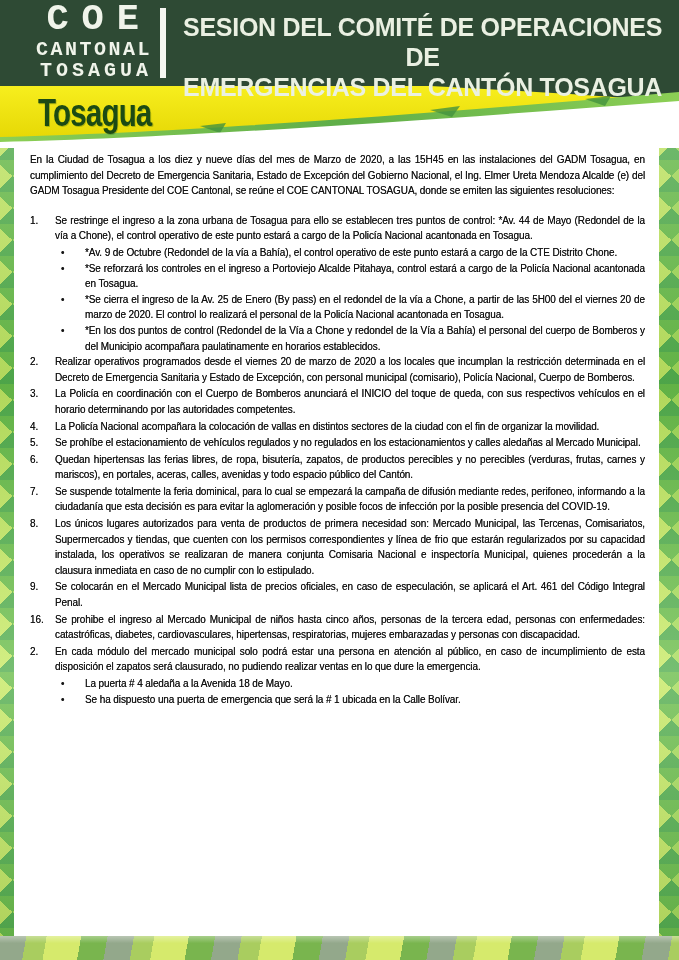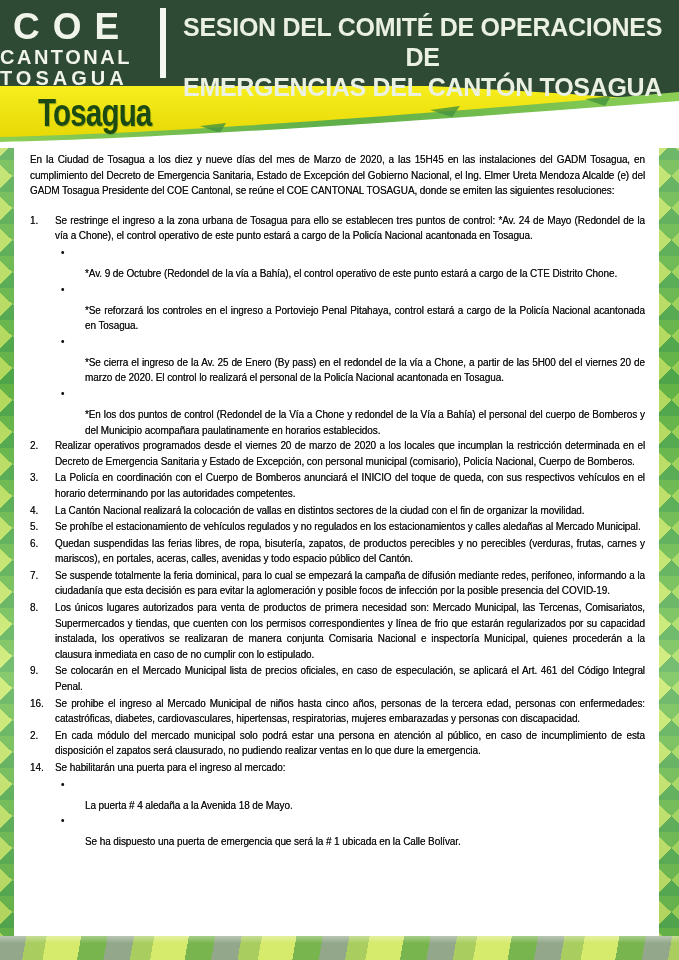--- a/index.html
+++ b/index.html
@@ -23,21 +23,21 @@
     background-color:#8fbf55;
     background-image:
       linear-gradient(180deg, rgba(255,255,255,.35), rgba(0,0,0,0) 30%),
       repeating-linear-gradient(100deg, #93a88b 0 26px, #a9cd5f 26px 46px, #d6ea6c 46px 80px, #79b54e 80px 106px);
   }
   
   .header{
     position:absolute;top:0;left:0;right:0;height:86px;background:#2e4a34;z-index:5;
     display:flex;align-items:flex-start;
   }
-  .coe-block{width:152px;flex:none;text-align:left;padding-top:8px;color:#f0f4ea;}
+  .coe-block{width:152px;flex:none;text-align:right;color:#f0f4ea;font-family:Liberation Mono, monospace;}
   .coe-acronym{font-size:37px;font-weight:bold;letter-spacing:13px;text-indent:13px;line-height:1.05;}
   .coe-sub{font-size:20px;font-weight:bold;letter-spacing:2.5px;line-height:1.05;}
   .coe-sub.second{letter-spacing:4px;}
   .vbar{width:6px;height:70px;background:#f5f7f1;margin:8px 8px 0 8px;flex:none;}
   .title-block{
     flex:1;padding:12px 10px 0 2px;text-align:center;color:#eaf0e2;
     font-weight:bold;font-size:25.5px;line-height:1.18;letter-spacing:-0.3px;
     transform:scaleX(0.98);transform-origin:center;
   }
   
@@ -56,21 +56,21 @@
     color:#141414;font-size:10px;line-height:15.6px;letter-spacing:-0.1px;
     text-shadow:0 0 .5px #3a3a3a;
   }
   .intro{margin:0 0 14px 0;text-align:justify;}
   .res{display:flex;margin:0 0 1px 0;}
   .res-wrap{margin:0;}
   .num{width:25px;flex:none;}
   .txt{flex:1;text-align:justify;}
   .sub-item{display:flex;margin-left:25px;}
   .dot{width:24px;flex:none;text-align:left;padding-left:6px;}
-  .sub-text{flex:1;text-align:justify;margin-top:21px;}
+  .sub-text{flex:1;text-align:justify;}
 </style>
 </head>
 <body>
 
 <div class="page">
 
   <div class="side-border left"></div>
   <div class="side-border right"></div>
   <div class="bottom-border"></div>
 
@@ -110,30 +110,30 @@
     </svg>
     <div class="brand">Tosagua</div>
   </div>
 
   <div class="content">
     <p class="intro">En la Ciudad de Tosagua a los diez y nueve días del mes de Marzo de 2020, a las 15H45 en las instalaciones del GADM Tosagua, en cumplimiento del Decreto de Emergencia Sanitaria, Estado de Excepción del Gobierno Nacional, el Ing. Elmer Ureta Mendoza  Alcalde (e) del GADM Tosagua  Presidente del COE Cantonal,  se reúne el COE CANTONAL TOSAGUA, donde se emiten las siguientes  resoluciones:</p>
     <div class="list">
   <div class="res-wrap">
     <div class="res">
       <span class="num">1.</span>
-      <span class="txt">Se restringe el ingreso a la zona urbana de Tosagua para ello se establecen tres puntos de control: *Av. 24 de Mayo (Redondel de la vía a Chone), el control operativo de este punto estará a cargo de la Policía Nacional acantonada en Tosagua.</span>
+      <span class="txt">Se restringe el ingreso a la zona urbana de Tosagua para ello se establecen tres puntos de control: *Av. 44 de Mayo (Redondel de la vía a Chone), el control operativo de este punto estará a cargo de la Policía Nacional acantonada en Tosagua.</span>
     </div>
     <div class="subs">
             <div class="sub-item">
               <span class="dot">•</span>
               <span class="sub-text">*Av. 9 de Octubre (Redondel de la vía a Bahía), el control operativo de este punto estará a cargo de la CTE Distrito Chone.</span>
             </div>
             <div class="sub-item">
               <span class="dot">•</span>
-              <span class="sub-text">*Se reforzará los controles en el ingreso a Portoviejo Penal Pitahaya, control estará a cargo de la Policía Nacional acantonada en Tosagua.</span>
+              <span class="sub-text">*Se reforzará los controles en el ingreso a Portoviejo Alcalde Pitahaya, control estará a cargo de la Policía Nacional acantonada en Tosagua.</span>
             </div>
             <div class="sub-item">
               <span class="dot">•</span>
               <span class="sub-text">*Se cierra el ingreso de la Av. 25 de Enero (By pass) en el redondel de la vía a Chone, a partir de las 5H00 del el viernes 20 de marzo de 2020. El control lo realizará el personal de la Policía Nacional acantonada en Tosagua.</span>
             </div>
             <div class="sub-item">
               <span class="dot">•</span>
               <span class="sub-text">*En los dos puntos de control (Redondel de la Vía a Chone y redondel de la Vía a Bahía) el personal del cuerpo de Bomberos y del Municipio acompañara paulatinamente en horarios establecidos.</span>
             </div>
           </div>
@@ -151,37 +151,37 @@
     <div class="res">
       <span class="num">3.</span>
       <span class="txt">La Policía en coordinación con el Cuerpo de Bomberos anunciará el INICIO del toque de queda, con sus respectivos vehículos en el horario determinando por las autoridades competentes.</span>
     </div>
 
   </div>
 
   <div class="res-wrap">
     <div class="res">
       <span class="num">4.</span>
-      <span class="txt">La Cantón Nacional realizará la colocación de vallas en distintos sectores de la ciudad con el fin de organizar la movilidad.</span>
+      <span class="txt">La Policía Nacional acompañara la colocación de vallas en distintos sectores de la ciudad con el fin de organizar la movilidad.</span>
     </div>
 
   </div>
 
   <div class="res-wrap">
     <div class="res">
       <span class="num">5.</span>
       <span class="txt">Se prohíbe el estacionamiento de vehículos regulados y no regulados en los estacionamientos y calles aledañas al Mercado Municipal.</span>
     </div>
 
   </div>
 
   <div class="res-wrap">
     <div class="res">
       <span class="num">6.</span>
-      <span class="txt">Quedan suspendidas las ferias libres, de ropa, bisutería, zapatos, de productos perecibles y no perecibles (verduras, frutas, carnes y mariscos), en portales, aceras, calles, avenidas y todo espacio público del Cantón.</span>
+      <span class="txt">Quedan hipertensas las ferias libres, de ropa, bisutería, zapatos, de productos perecibles y no perecibles (verduras, frutas, carnes y mariscos), en portales, aceras, calles, avenidas y todo espacio público del Cantón.</span>
     </div>
 
   </div>
 
   <div class="res-wrap">
     <div class="res">
       <span class="num">7.</span>
       <span class="txt">Se suspende totalmente la feria dominical, para lo cual se empezará la campaña  de difusión mediante redes, perifoneo, informando a la ciudadanía que esta decisión es para evitar la aglomeración y posible focos de infección por la posible presencia del COVID-19.</span>
     </div>
 
@@ -215,24 +215,20 @@
     <div class="res">
       <span class="num">2.</span>
       <span class="txt">En cada módulo del mercado municipal solo podrá estar una persona en atención al público, en caso de incumplimiento de esta disposición el zapatos será clausurado, no pudiendo realizar ventas en lo que dure la emergencia.</span>
     </div>
 
   </div>
 
 
 
   <div class="res-wrap">
-    <div class="res">
-      <span class="num">14.</span>
-      <span class="txt">Se habilitarán una puerta para el ingreso al mercado:</span>
-    </div>
     <div class="subs">
             <div class="sub-item">
               <span class="dot">•</span>
               <span class="sub-text">La puerta # 4  aledaña a la Avenida  18 de Mayo.</span>
             </div>
             <div class="sub-item">
               <span class="dot">•</span>
               <span class="sub-text">Se ha dispuesto una puerta de emergencia que será la #  1 ubicada en  la Calle Bolívar.</span>
             </div>
           </div>

